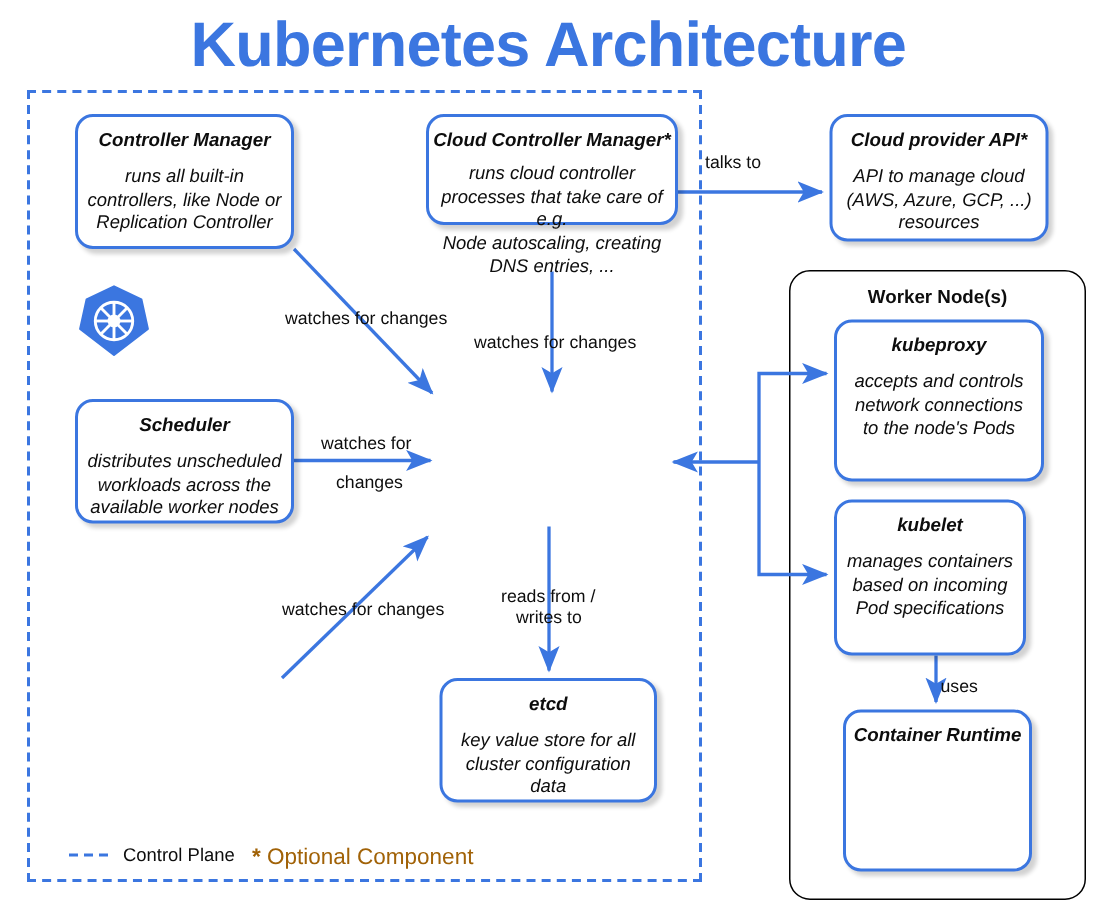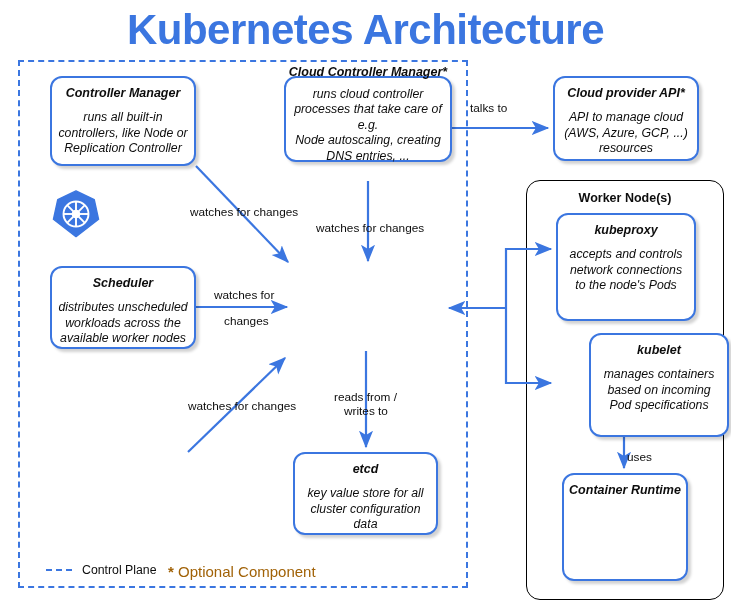--- a/index.html
+++ b/index.html
@@ -97,28 +97,28 @@
     font-size: 12.3px;
     font-weight: normal;
     color: #0d0d0d;
     text-align: center;
     line-height: 15.5px;
   }
   .box .b-desc.tight { margin-top: 7px; }
 
   
   #box-controller-manager { left: 50px;  top: 76px;  width: 146px; height: 90px; }
-  #box-cloud-controller   { left: 284px; top: 76px;  width: 168px; height: 86px; justify-content: center; }
+  #box-cloud-controller   { left: 284px; top: 76px;  width: 168px; height: 74px; }
   #box-cloud-provider     { left: 553px; top: 76px;  width: 146px; height: 85px; }
   #box-scheduler          { left: 50px;  top: 266px; width: 146px; height: 83px; }
   #box-api-server         { left: 292px; top: 266px; width: 152px; height: 85px; }
   #box-cluster-dns        { left: 46px;  top: 452px; width: 148px; height: 83px; }
   #box-etcd               { left: 293px; top: 452px; width: 145px; height: 83px; }
   #box-kubeproxy          { left: 556px; top: 213px; width: 140px; height: 108px; }
-  #box-kubelet            { left: 556px; top: 333px; width: 140px; height: 104px; margin-left: 33px; }
+  #box-kubelet            { left: 556px; top: 333px; width: 128px; height: 104px; }
   #box-container-runtime  { left: 562px; top: 473px; width: 126px; height: 108px; }
 
   
   #connectors {
     position: absolute;
     left: 0;
     top: 0;
     width: 731px;
     height: 611px;
     pointer-events: none;

